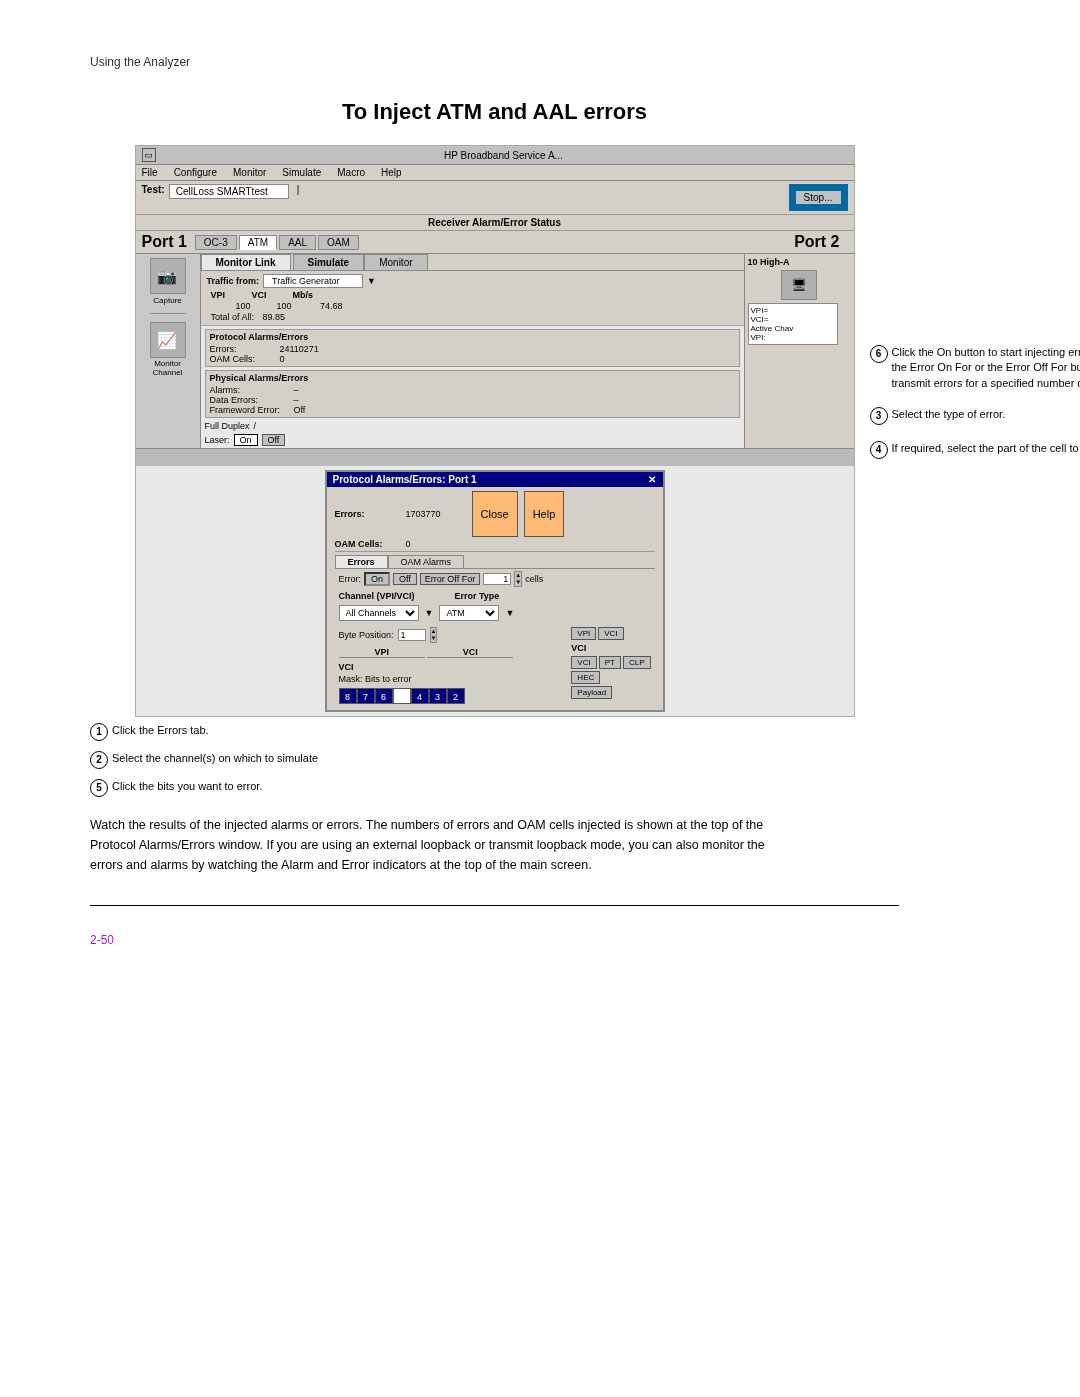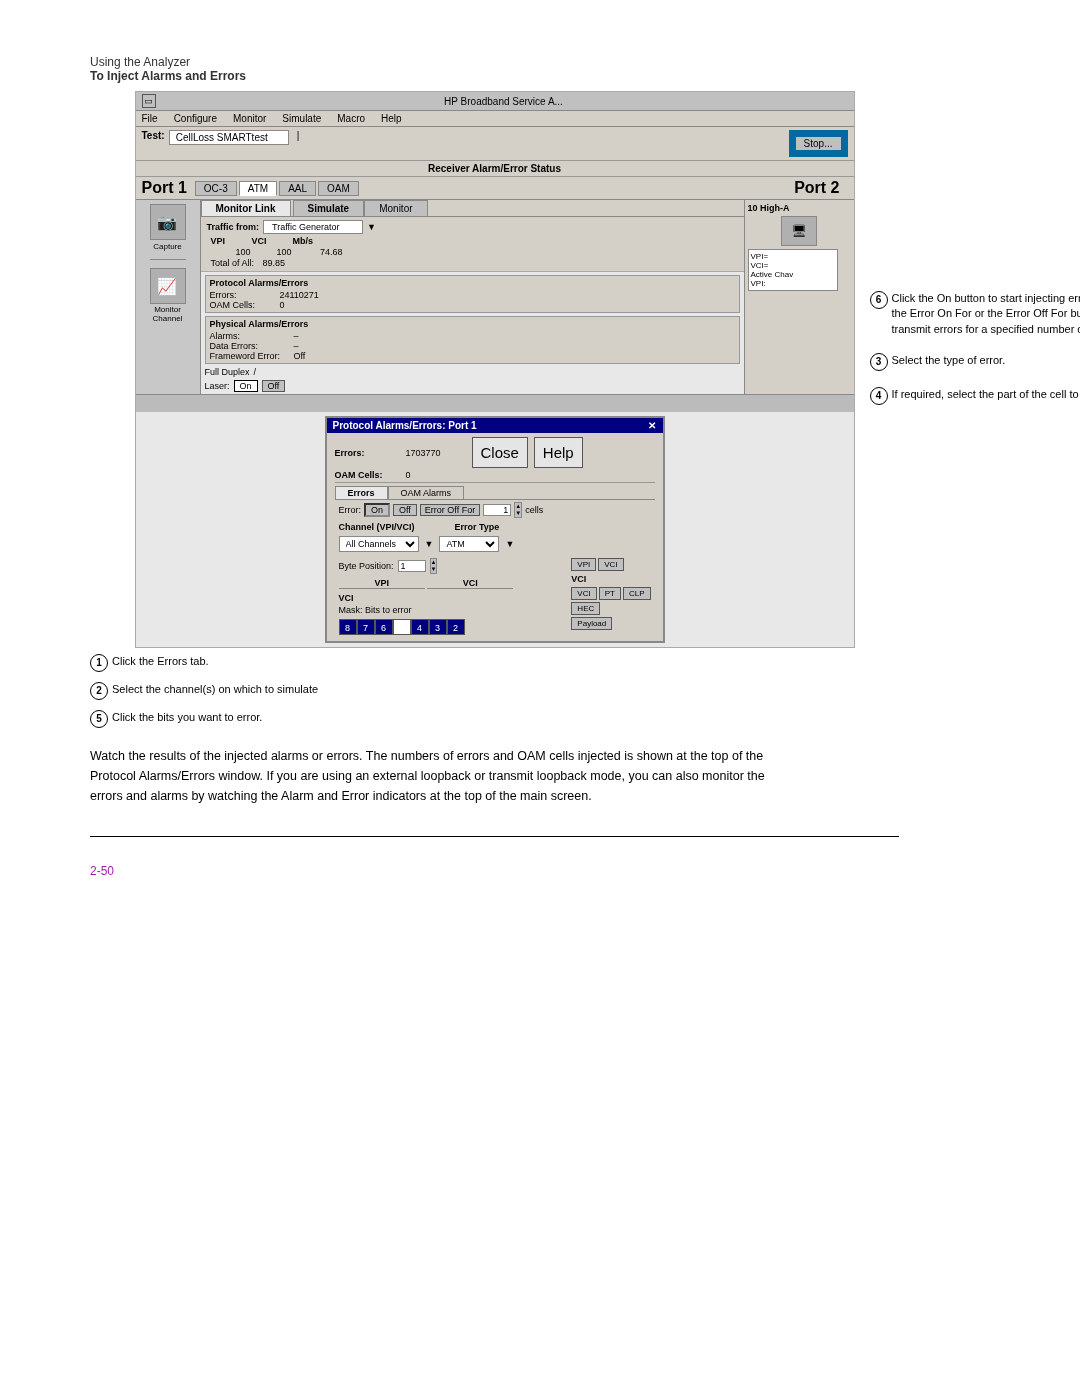--- a/index.html
+++ b/index.html
@@ -379,23 +379,23 @@
     .popup-row {
       display: flex;
       gap: 6px;
       margin-bottom: 2px;
       align-items: center;
     }
     .popup-lbl { width: 65px; font-weight: bold; }
     .popup-val { width: 60px; }
     .popup-btn {
       border: 1px solid #555;
-      background: #e5e5e5;
-      padding: 6px 8px;
-      font-size: 15px;
+      background: #fdba74;
+      padding: 16px 8px;
+      font-size: 11px;
       cursor: pointer;
     }
 
     
     .errors-tab-row {
       display: flex;
       border-bottom: 1px solid #888;
       margin: 3px 0 0 0;
     }
     .errors-tab {
@@ -672,23 +672,23 @@
       width: 700px;
     }
   </style>
 </head>
 <body>
 
 <div class="page-outer">
 
   <div class="breadcrumb-area">
     <div class="breadcrumb-line1">Using the Analyzer</div>
-    <div class="breadcrumb-line2">To Inject Alarms and Errors</div>
   </div>
 
+  <div class="page-title">To Inject ATM and AAL errors</div>
 
   <div class="screenshot-wrapper">
 
     <div class="screenshot-area">
 
       <div class="app-titlebar">
         <div class="close-box">▭</div>
         <div class="title-text">HP Broadband Service A...</div>
       </div>
 

